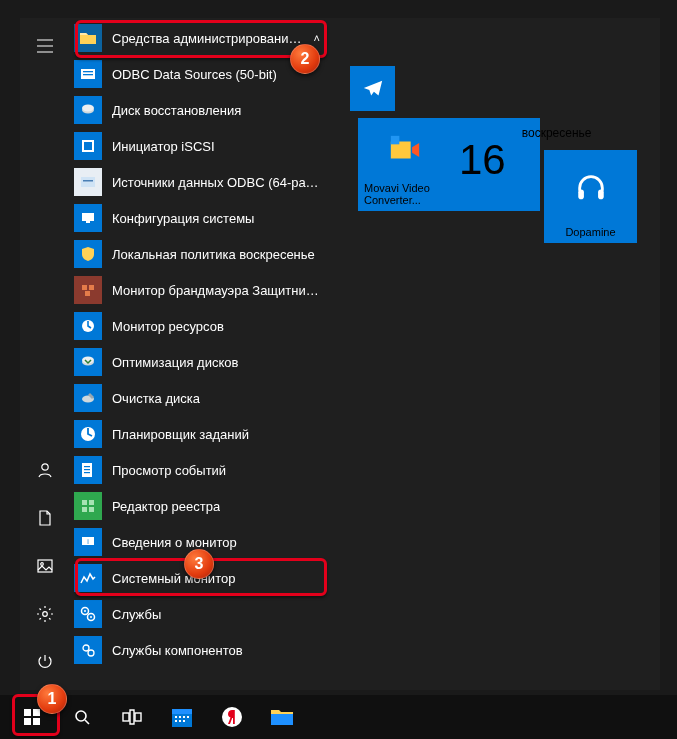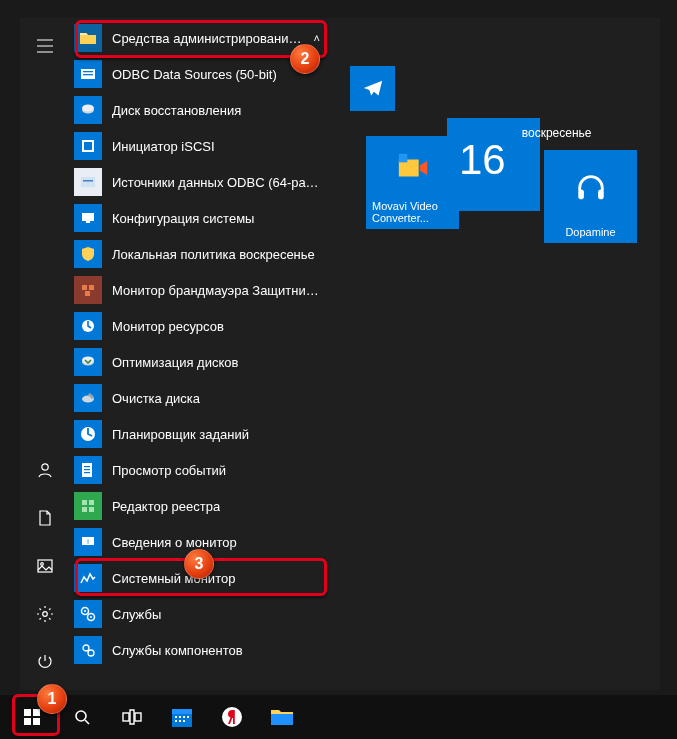--- a/index.html
+++ b/index.html
@@ -65,21 +65,21 @@
 
   
   .tiles {
     flex:1;
     position:relative;
     padding: 48px 18px 0 6px;
   }
   .tile {
     position:absolute;
     background:#0078d7;
-    color:#ffffff;
+    color:#000000;
     display:flex;
     flex-direction:column;
   }
   .tile-sm { width:45px; height:45px; }
   .tile-md { width:93px; height:93px; }
   .tile .t-icon { flex:1; display:flex; align-items:center; justify-content:center; }
   .tile .t-label { font-size:11px; padding: 0 6px 4px 6px; line-height:1.15; overflow:hidden; }
   .cal-tile { flex-direction:row; align-items:flex-start; }
   .cal-day { font-size:12px; padding:8px 6px; flex:1; text-align:right;}
   .cal-num { font-size:42px; font-weight:300; padding:18px 10px 0 12px; }
@@ -347,21 +347,21 @@
       </div>
 
       <div class="tiles">
         <div class="tile tile-sm" style="left:22px; top:48px;">
           <div class="t-icon">
             <svg width="22" height="22" viewBox="0 0 24 24">
                 <path fill="#fff" d="M22 3L2 11l6 2 2 6 3-4 5 4z"></path>
               </svg>
           </div>
         </div>
-        <div class="tile tile-md" style="left:38px; top:100px;margin-top:18px;">
+        <div class="tile tile-md" style="left:30px; top:100px;">
           <div class="t-icon">
             <svg width="34" height="34" viewBox="0 0 24 24">
                 <rect x="2" y="6" width="14" height="12" fill="#ffc83d"></rect>
                 <rect x="2" y="2" width="6" height="6" fill="#2196f3"></rect>
                 <path d="M17 10l5-3v10l-5-3z" fill="#ff5722"></path>
               </svg>
           </div>
           <div class="t-label">Movavi Video Converter...</div>
         </div>
         <div class="tile tile-md cal-tile" style="left:119px; top:100px;">

